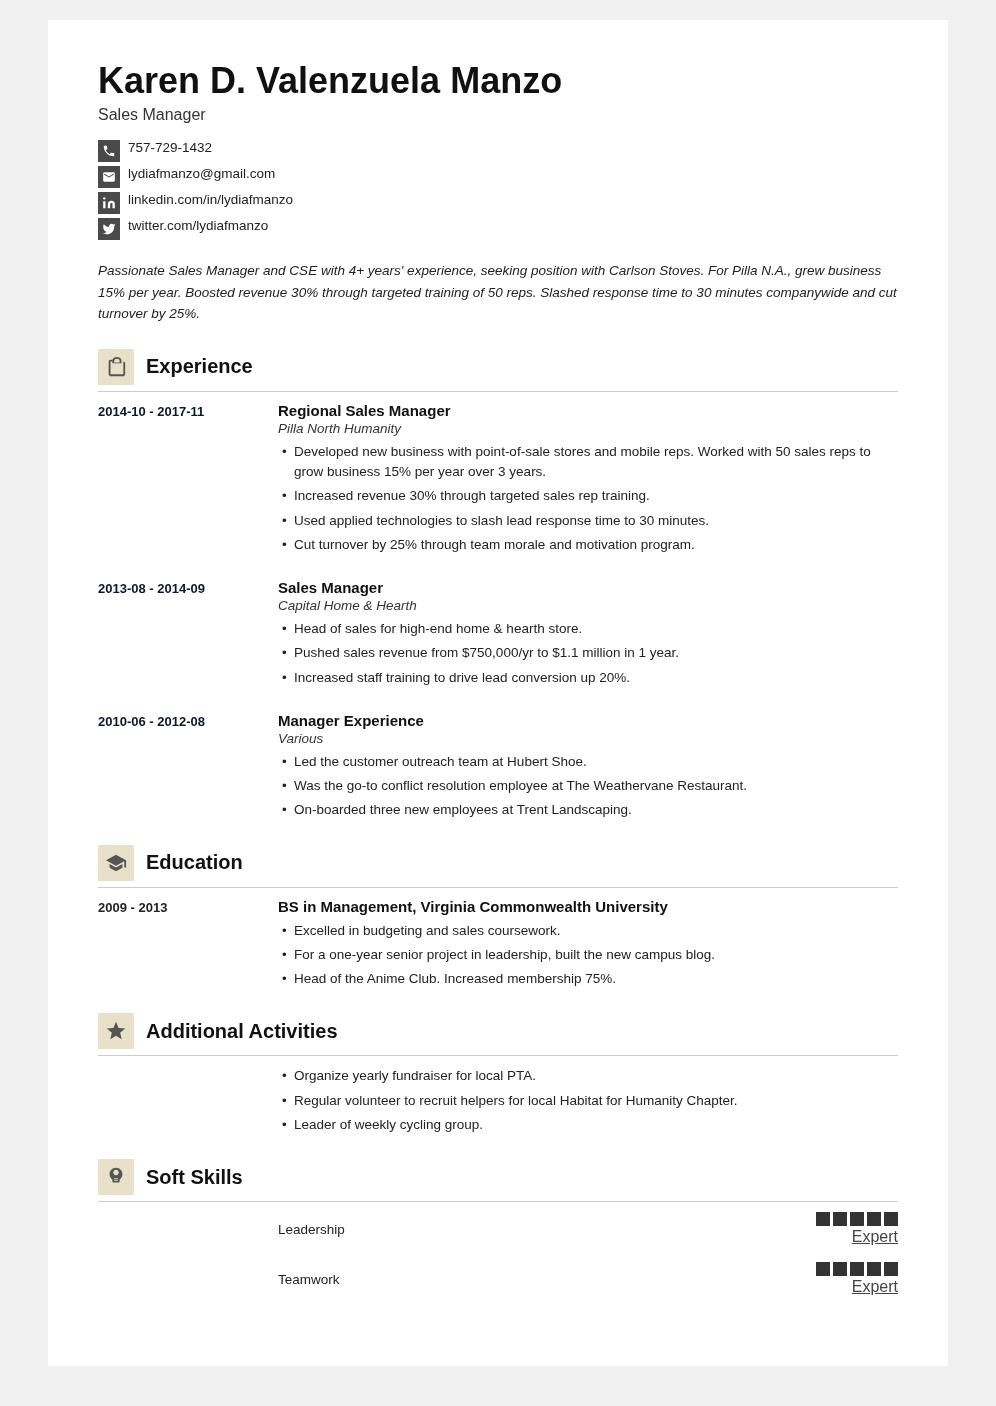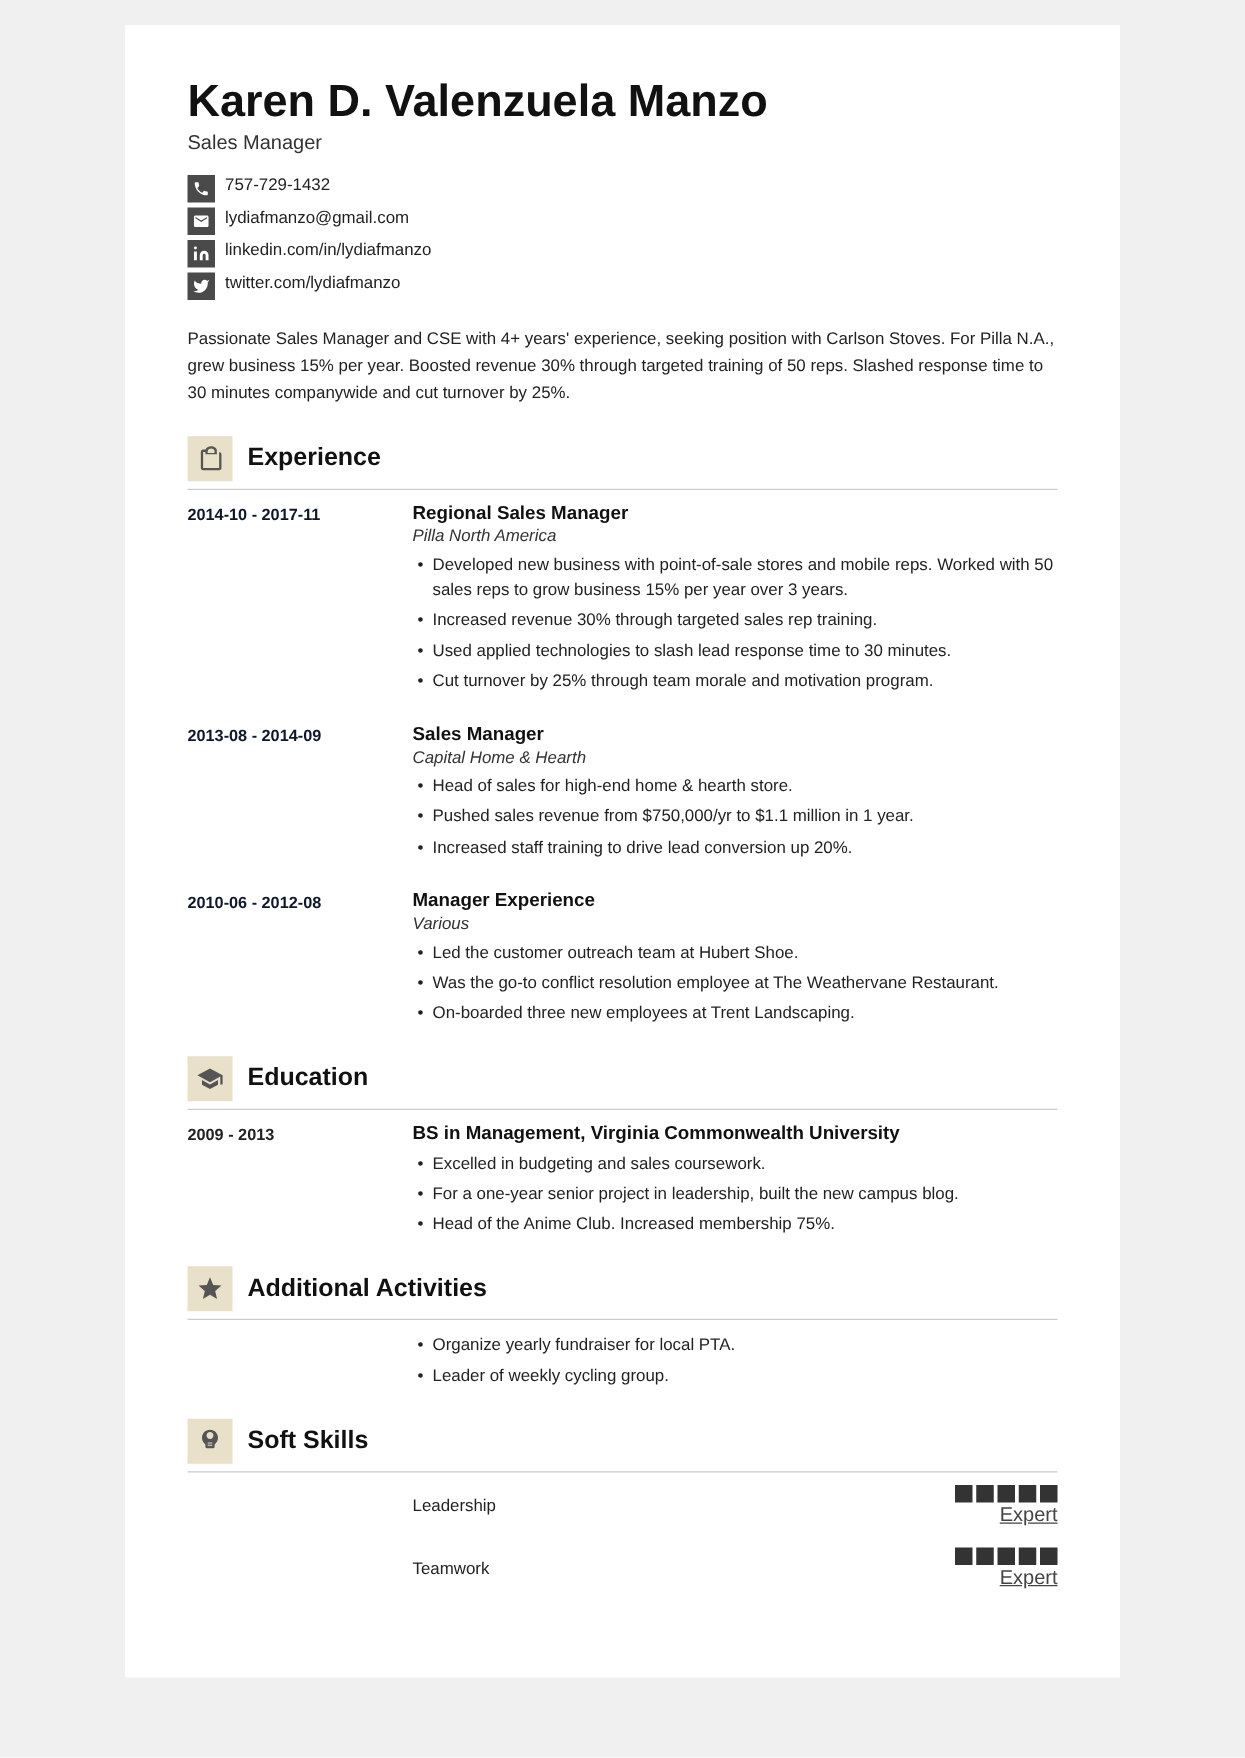--- a/index.html
+++ b/index.html
@@ -7,21 +7,21 @@
       font-family: Arial, sans-serif;
       font-size: 14px;
       color: #222;
       background: #f0f0f0;
       display: flex;
       justify-content: center;
       padding: 20px;
     }
     .resume {
       background: #fff;
-      width: 796px;
+      width: 900px;
       padding: 40px 50px 50px 50px;
     }
     .header-name {
       font-size: 36px;
       font-weight: 900;
       color: #111;
       margin-bottom: 4px;
     }
     .header-title {
       font-size: 16px;
@@ -51,20 +51,21 @@
     .contact-icon svg {
       width: 14px;
       height: 14px;
       fill: #fff;
     }
     .summary {
       font-size: 13.5px;
       line-height: 1.6;
       color: #222;
       margin-bottom: 24px;
+      font-style: italic;
     }
     .section {
       margin-bottom: 20px;
     }
     .section-header {
       display: flex;
       align-items: center;
       gap: 12px;
       margin-bottom: 10px;
       padding-bottom: 6px;
@@ -244,21 +245,21 @@
       </span>
       <span class="section-title">Experience</span>
     </div>
 
     <div id="experience-entries">
 
     <div class="entry">
           <div class="entry-dates">2014-10 - 2017-11</div>
           <div class="entry-content">
             <div class="entry-job-title">Regional Sales Manager</div>
-            <div class="entry-company">Pilla North America</div>
+            <div class="entry-company">Pilla North Humanity</div>
             <ul class="entry-bullets">
               <li>Developed new business with point-of-sale stores and mobile reps. Worked with 50 sales reps to grow business 15% per year over 3 years.</li>
               <li>Increased revenue 30% through targeted sales rep training.</li>
               <li>Used applied technologies to slash lead response time to 30 minutes.</li>
               <li>Cut turnover by 25% through team morale and motivation program.</li>
             </ul>
           </div>
         </div>
         <div class="entry">
           <div class="entry-dates">2013-08 - 2014-09</div>
@@ -319,20 +320,21 @@
           </svg>
       </span>
       <span class="section-title">Additional Activities</span>
     </div>
     <div id="activities-entries">
         <div class="activities-entry">
           <div></div>
           <div>
             <ul class="entry-bullets">
               <li>Organize yearly fundraiser for local PTA.</li>
+              <li>Regular volunteer to recruit helpers for local Habitat for Humanity Chapter.</li>
               <li>Leader of weekly cycling group.</li>
             </ul>
           </div>
         </div>
       </div>
   </div>
 
   <div class="section">
     <div class="section-header">
       <span class="section-icon">

